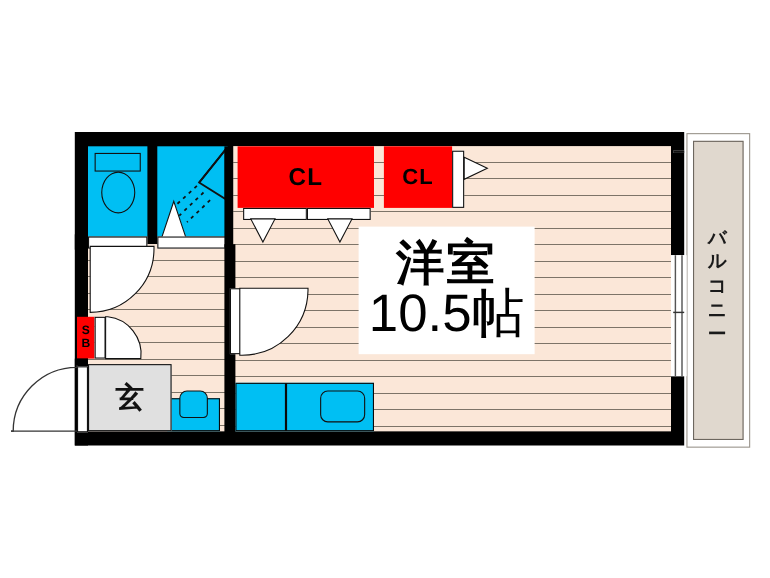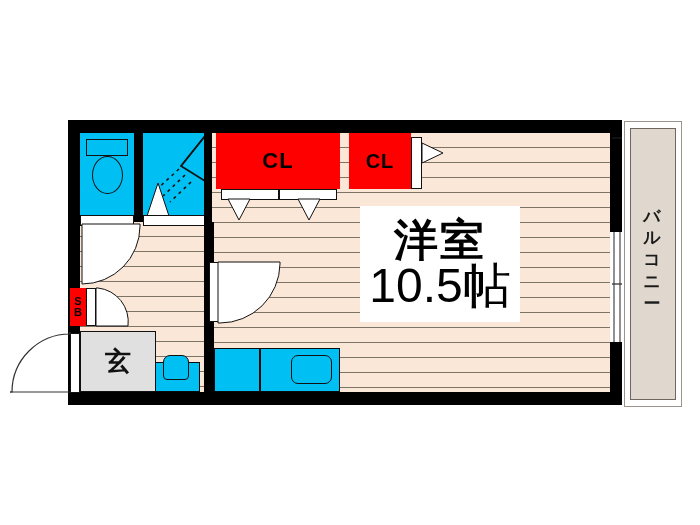--- a/index.html
+++ b/index.html
@@ -152,21 +152,21 @@
   </svg>
 
   <div class="abs red" style="left:349px; top:133px; width:62px; height:56px;"></div>
   <div class="abs label-cl" style="left:349px; top:133px; width:62px; height:56px; font-size:20px;">CL</div>
 
   <div class="abs white thin-outline" style="left:411px; top:137px; width:11px; height:52px;"></div>
   <svg class="abs" style="left:422px; top:141px;" width="22" height="26" viewBox="0 0 22 26">
     <path d="M0 2 L21 12 L0 22 Z" fill="#ffffff" stroke="#111" stroke-width="1"></path>
   </svg>
 
-  <div class="abs room-label" style="left:360px; top:206px; width:160px; height:116px;">
+  <div class="abs room-label" style="left:326px; top:206px; width:160px; height:116px;">
     <span class="l1">洋室</span>
     <span class="l2">10.5帖</span>
   </div>
 
   <div class="abs wall" style="left:204px; top:222px; width:10px; height:178px;"></div>
 
   <div class="abs wall" style="left:204px; top:133px; width:8px; height:92px;"></div>
 
   <div class="abs wall" style="left:68px; top:213px; width:12px; height:14px;"></div>
 

